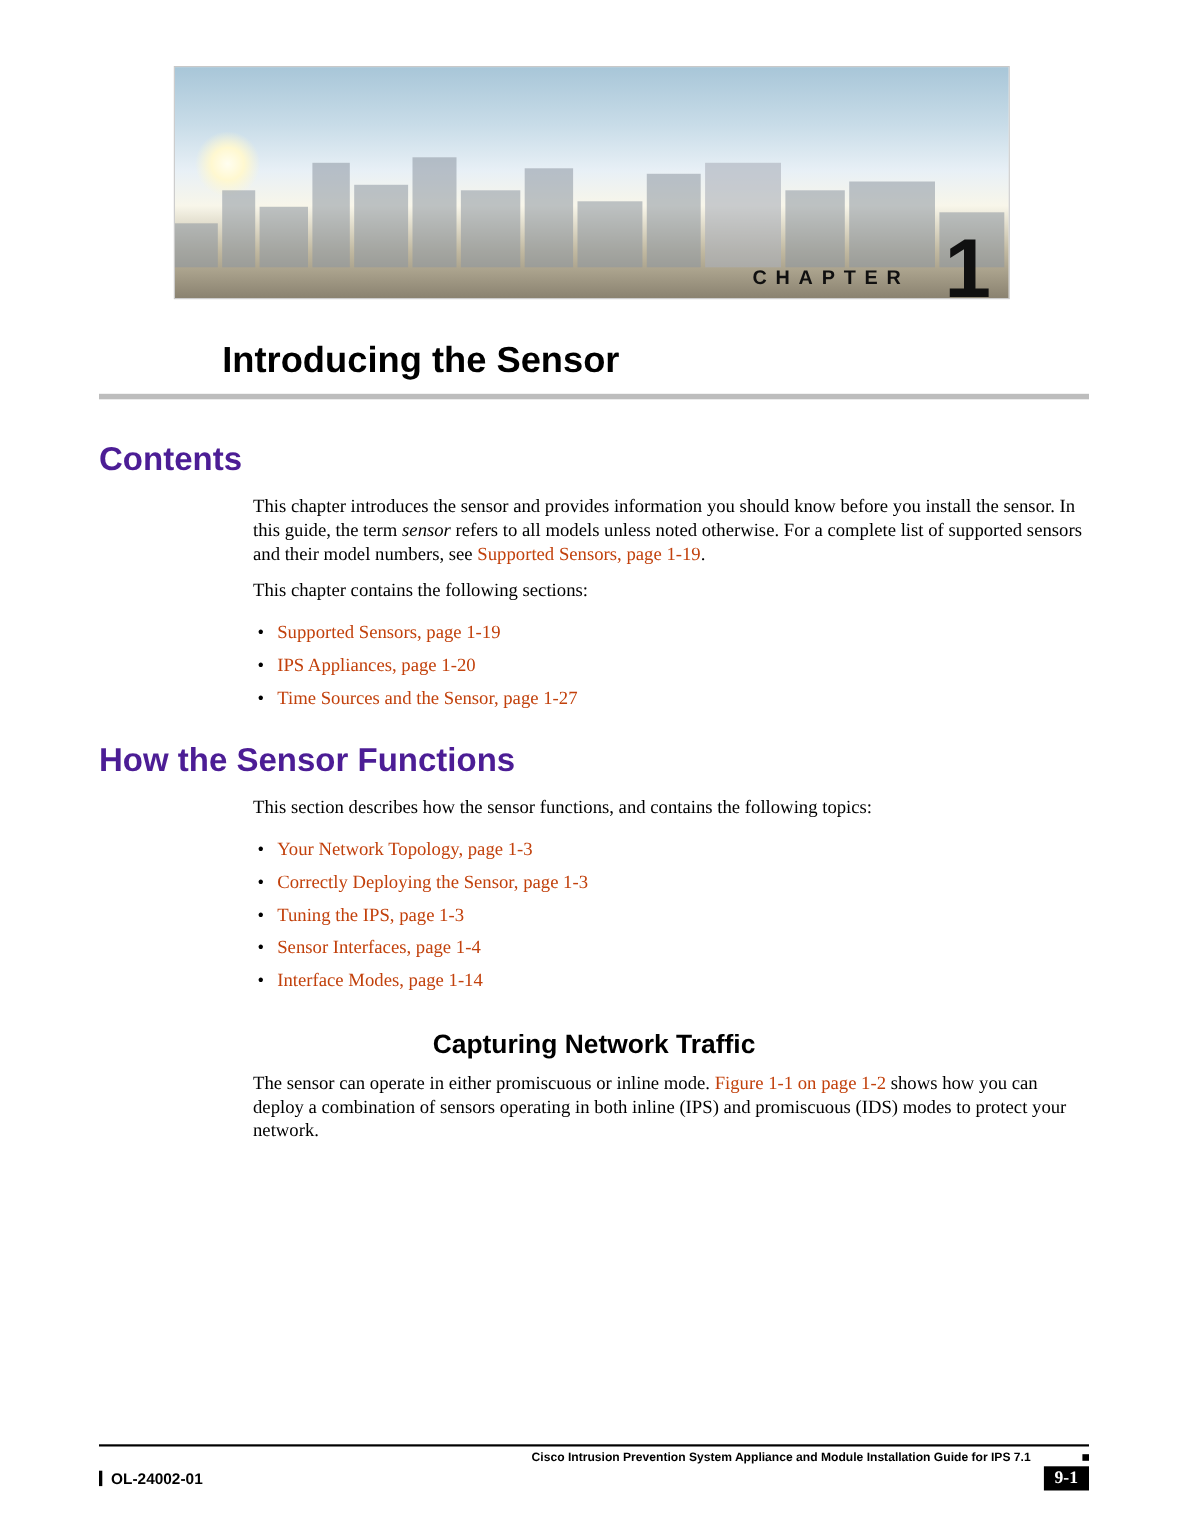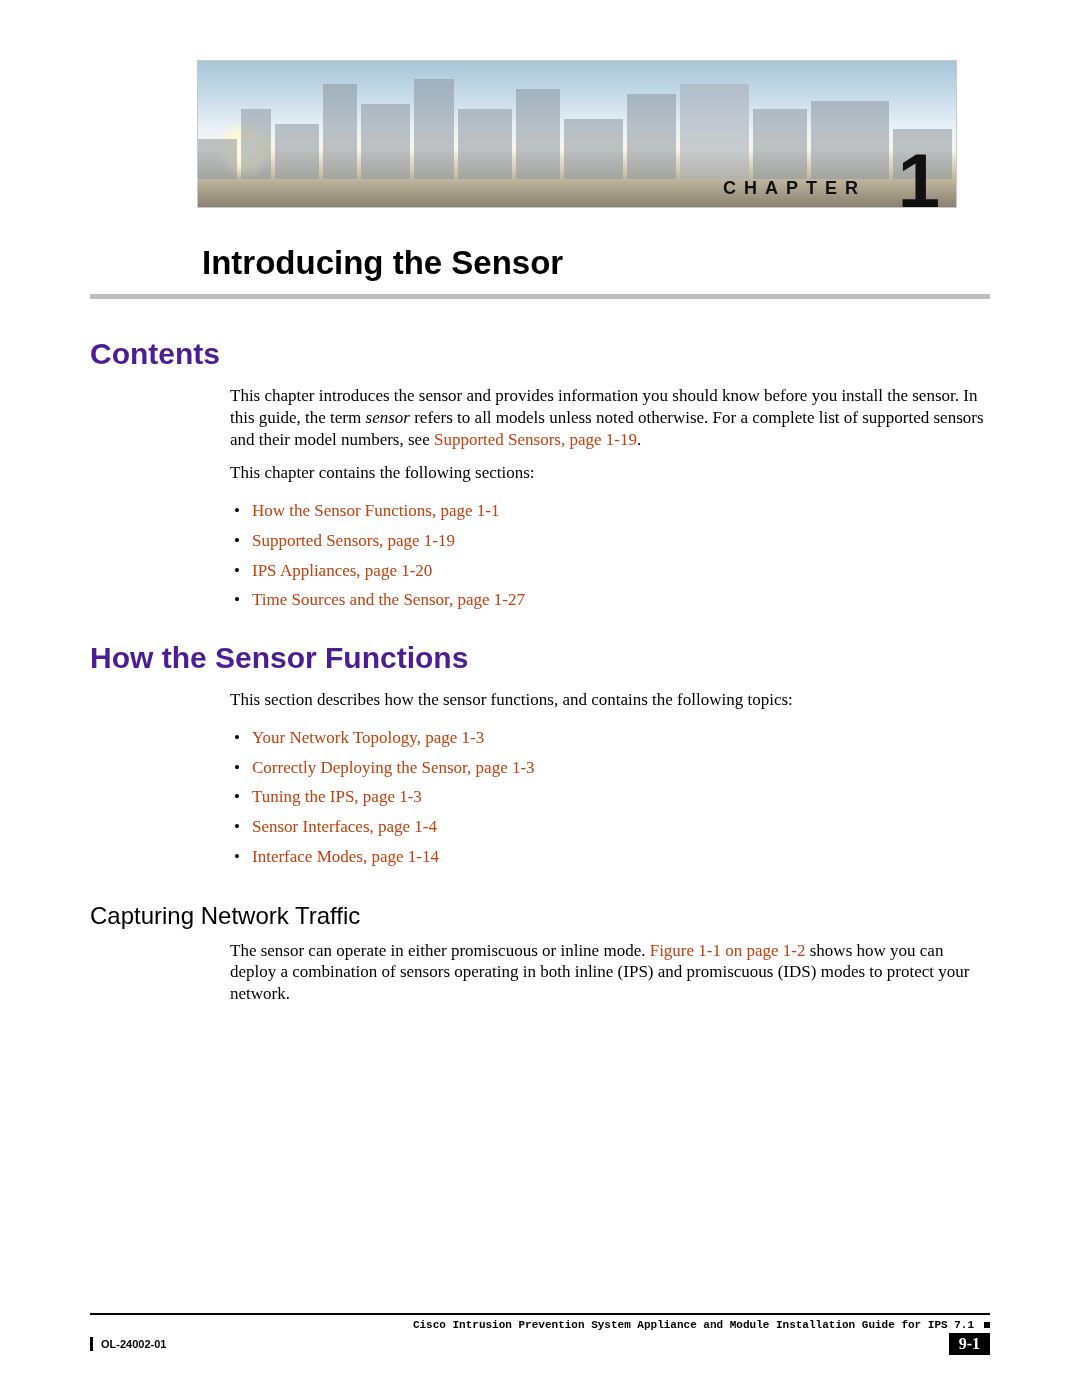--- a/index.html
+++ b/index.html
@@ -11,22 +11,22 @@
     color: #000000;
     position: relative;
   }
   .page {
     padding: 60px 90px 40px 90px;
     position: relative;
     height: 100%;
   }
   .banner {
     width: 760px;
-    height: 148px;
-    margin-left: 107px;
+    height: 212px;
+    margin-left: 68px;
     position: relative;
     border: 1px solid #c8c8c8;
     background: linear-gradient(to bottom,
       #a8c6d8 0%, #c8dce8 25%, #e8f0f6 45%,
       #f8f6ea 60%, #c0b8a0 80%, #8a8270 100%);
     overflow: hidden;
   }
   .sun {
     position: absolute;
     left: 18px; top: 58px;
@@ -93,25 +93,26 @@
   h2.section {
     font-family: Arial, Helvetica, sans-serif;
     font-weight: 800;
     font-size: 30px;
     margin-top: 18px;
     margin-bottom: 14px;
     color: #4c1d95;
   }
   h3.subsection {
     font-family: Arial, Helvetica, sans-serif;
-    font-weight: 400;
+    font-weight: 700;
     font-size: 24px;
     margin-top: 30px;
     margin-bottom: 10px;
     color: #000;
+    text-align: center;
   }
   .body-block {
     margin-left: 140px;
   }
   p.body {
     font-size: 17px;
     line-height: 1.28;
     margin-bottom: 12px;
   }
   em { font-style: italic; }
@@ -138,23 +139,24 @@
     bottom: 42px;
   }
   .footer-line {
     height: 2px;
     background: #000;
     margin-bottom: 4px;
   }
   .footer-row {
     display: flex;
     align-items: center;
-    font-family: Liberation Mono, monospace;
+    font-family: Liberation Sans, sans-serif;
     font-size: 11px;
     font-weight: 700;
+    gap: 37px;
   }
   .footer-guide {
     flex: 1;
     text-align: right;
     padding-right: 6px;
   }
   .footer-blackbox {
     background: #000;
     color: #fff;
     padding: 2px 10px;
@@ -165,21 +167,21 @@
     align-items: center;
     margin-top: 2px;
   }
   .footer-bar {
     width: 3px; height: 14px;
     background: #000;
     margin-right: 8px;
   }
   .footer-doc {
     font-family: Arial, Helvetica, sans-serif;
-    font-size: 11px;
+    font-size: 14px;
     font-weight: 700;
   }
   .footer-sq {
     width: 6px; height: 6px;
     background: #000;
     margin-left: 4px;
     align-self: flex-start;
     margin-top: 3px;
   }
 </style>
@@ -213,21 +215,20 @@
   <h1 class="chapter-title">Introducing the Sensor</h1>
   <div class="rule"></div>
 
   <h2 class="section">Contents</h2>
   <div class="body-block">
     <p class="body">
       <span>This chapter introduces the sensor and provides information you should know before you install the sensor. In this guide, the term </span><em>sensor</em><span> refers to all models unless noted otherwise. For a complete list of supported sensors and their model numbers, see </span><a href="#" class="link">Supported Sensors, page 1-19</a><span>.</span>
     </p>
     <p class="body">This chapter contains the following sections:</p>
     <ul class="toc">
-      <li><a href="#" class="link">How the Sensor Functions, page 1-1</a></li>
       <li><a href="#" class="link">Supported Sensors, page 1-19</a></li>
       <li><a href="#" class="link">IPS Appliances, page 1-20</a></li>
       <li><a href="#" class="link">Time Sources and the Sensor, page 1-27</a></li>
     </ul>
   </div>
 
   <h2 class="section">How the Sensor Functions</h2>
   <div class="body-block">
     <p class="body">This section describes how the sensor functions, and contains the following topics:</p>
     <ul class="toc">

